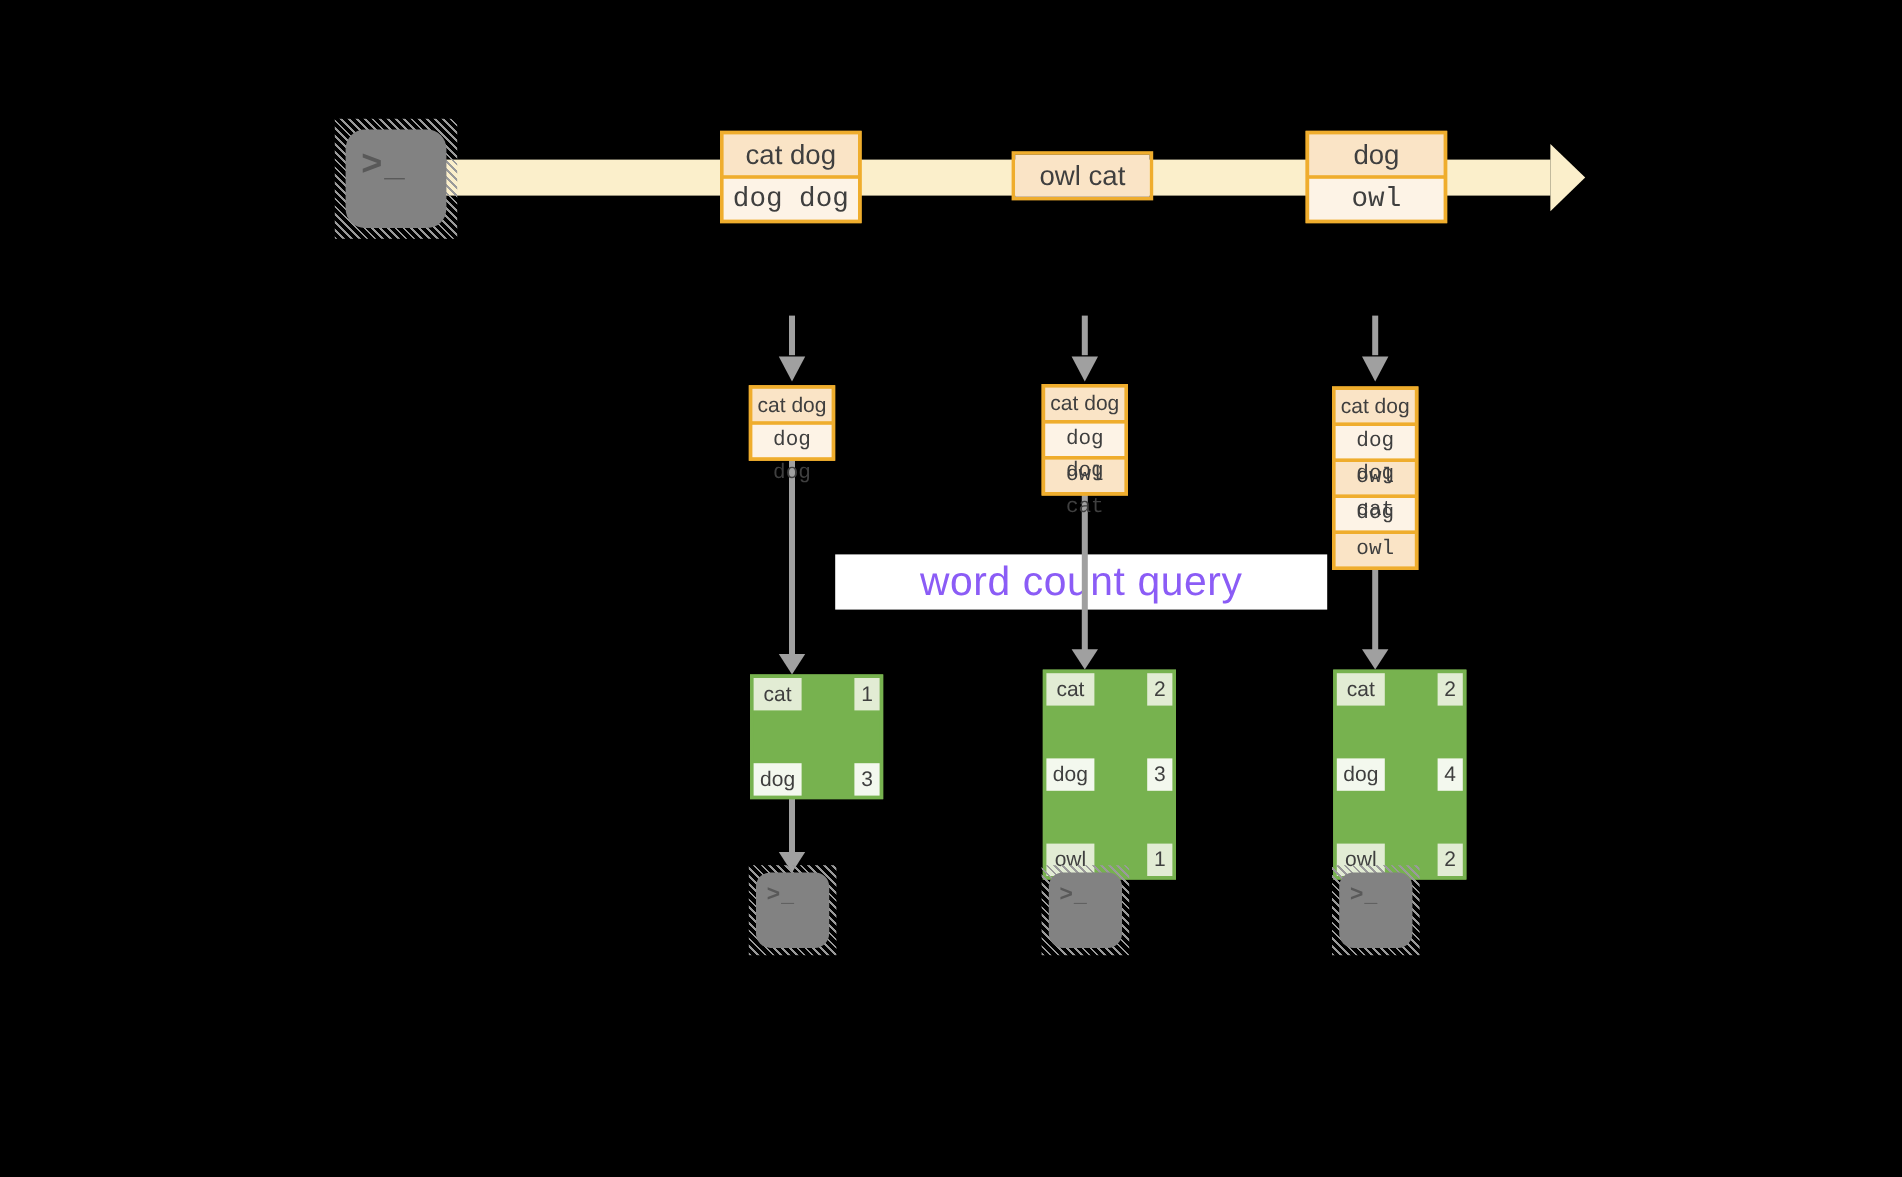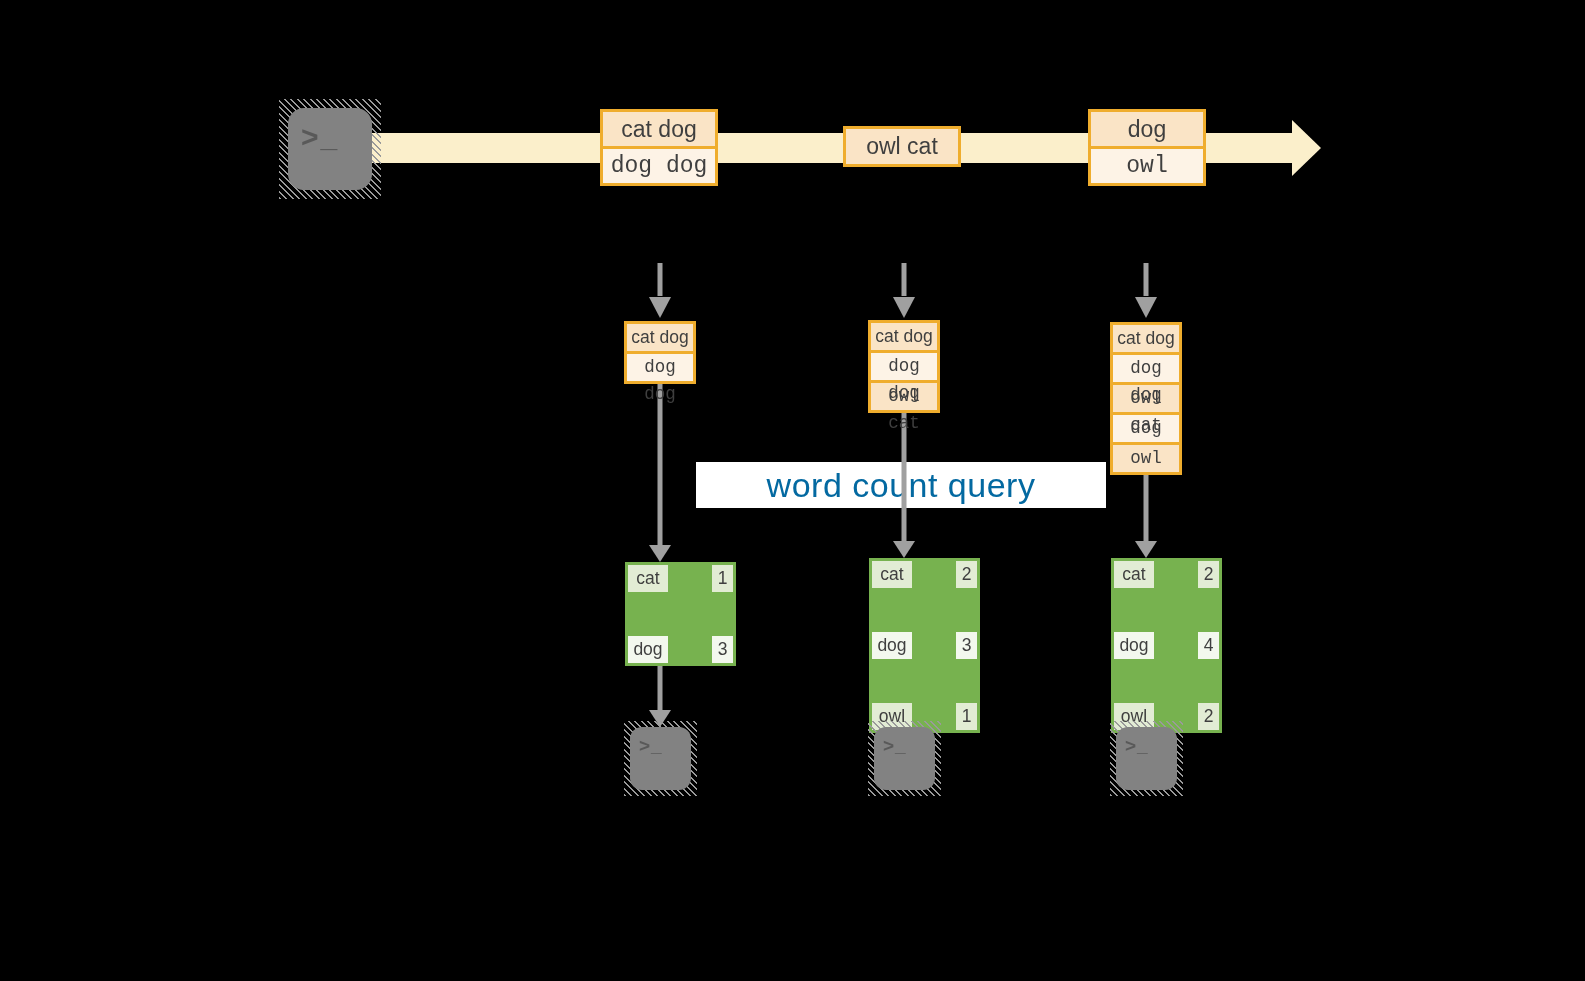--- a/index.html
+++ b/index.html
@@ -39,21 +39,21 @@
   #stream-g2{left:843px;top:126px;}
   #stream-g2 .cell{height:35px;line-height:35px;}
   #stream-g3{left:1088px;top:109px;}
   #buffer-1{left:624px;top:321px;width:72px;}
   #buffer-2{left:868px;top:320px;width:72px;}
   #buffer-3{left:1110px;top:322px;width:72px;}
   
   .banner{
     position:absolute;left:696px;top:462px;width:410px;height:46px;z-index:1;
     background:var(--banner-bg,#FFFFFF);
-    color:#0369a1;font-size:34px;line-height:47px;text-align:center;
+    color:#8b5cf6;font-size:34px;line-height:47px;text-align:center;
     letter-spacing:0.5px;
   }
   
   .ktable{
     position:absolute;z-index:3;
     border:3px solid var(--green-border,#77B24F);
     background:var(--green-border,#77B24F);
     display:grid;grid-template-columns:40px 21px;grid-gap:3px;gap:44px;
   }
   .ktable .kcell{

